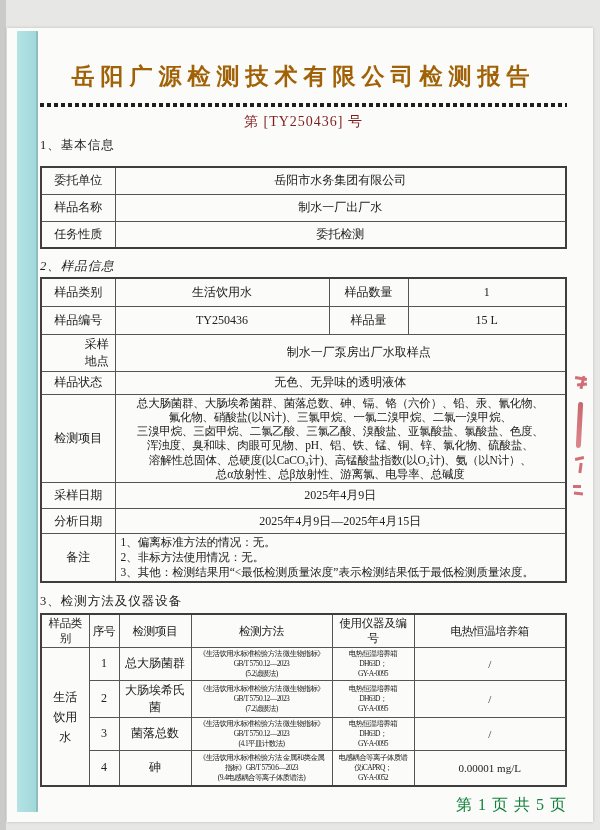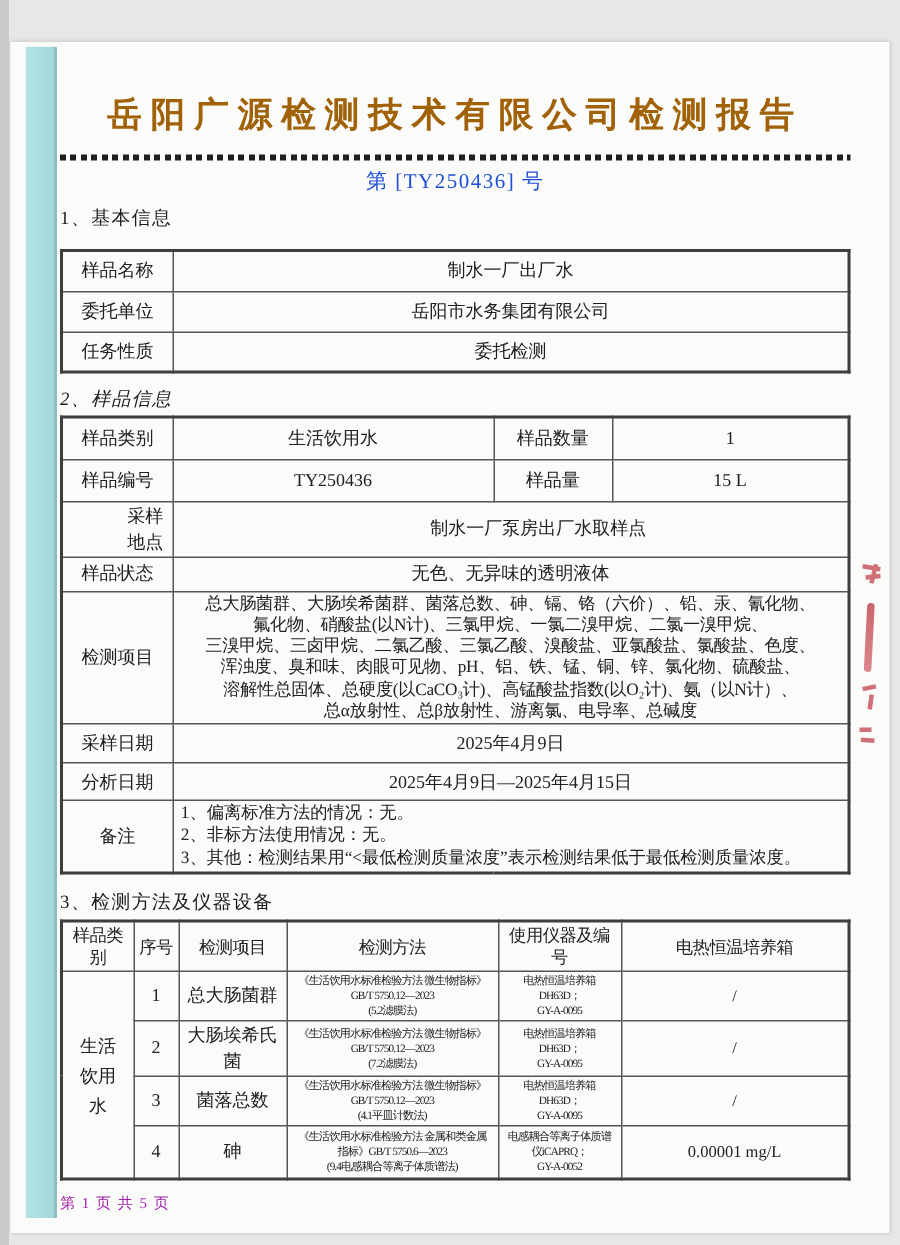--- a/index.html
+++ b/index.html
@@ -5,21 +5,21 @@
   * { margin:0; padding:0; box-sizing:border-box; }
   body { background:#d9d9d8; font-family:"Liberation Serif","DejaVu Serif",serif; }
   .screen { position:relative; width:600px; height:830px; background:#e7e7e5; overflow:hidden; color:#222; }
   .left-edge { position:absolute; left:0; top:0; width:6px; height:100%; background:#cbcbca; }
   .page { position:absolute; left:7px; top:28px; width:586px; height:794px; background:#fbfbf9; box-shadow:0 0 3px rgba(0,0,0,.18); }
   .teal { position:absolute; left:10px; top:3px; width:21px; height:781px; background:linear-gradient(to right,#b4e3e4,#a2d8da); border-right:2px solid #8fbcbd; border-radius:1px; }
   .content { position:absolute; left:33px; top:0; width:527px; }
 
   .title { margin-top:33px; text-align:center; font-size:23px; font-weight:bold; letter-spacing:6px; color:#a16207; white-space:nowrap; line-height:32px; }
   .dotted { margin-top:10px; height:4px; background:repeating-linear-gradient(90deg,#1f1f1f 0 4px,transparent 4px 7px); }
-  .report-no { margin-top:5px; text-align:center; font-size:14px; color:#1d4ed8; letter-spacing:1px; line-height:19px; }
+  .report-no { margin-top:5px; text-align:center; font-size:14px; color:#7f1d1d; letter-spacing:1px; line-height:19px; }
 
   .sec-h { font-size:12.5px; color:#1b1b1b; letter-spacing:1px; line-height:16px; }
   .sec-h.s1 { margin-top:6px; margin-bottom:13px; }
   .sec-h.s2 { margin-top:9px; margin-bottom:3px;font-style:italic; }
   .sec-h.s3 { margin-top:10px; margin-bottom:4px; }
 
   table { width:100%; border-collapse:collapse; table-layout:fixed; border:2px solid #3e3e3e; }
   td { border:1px solid #555; text-align:center; vertical-align:middle; font-size:12px; color:#202020; padding:1px 3px; overflow:hidden; }
 
   .t1 td { height:27px; }
@@ -34,21 +34,21 @@
   .rem-cell { text-align:left; font-size:11.5px; line-height:15px; padding-left:5px; }
 
   .t3 .hd td { height:27px; font-size:11.5px; letter-spacing:-.3px; }
   .t3 .r1 td { height:29px; }
   .t3 .r2 td, .t3 .r3 td { height:33px; }
   .t3 .r4 td { height:36px; }
   .small { font-size:7.5px; line-height:9.8px; letter-spacing:-.6px; }
   .lod { font-size:11px; }
   .cat-cell { font-size:12px; line-height:20px; padding:0 6px; }
 
-  .footer { margin-top:8px; text-align:left; font-size:10px; letter-spacing:1px; color:#a21caf; }
+  .footer { margin-top:8px; text-align:right; font-size:16px; letter-spacing:1px; color:#15803d; }
 
   .stamp { position:absolute; left:561px; top:347px; width:24px; height:135px; opacity:.78; filter:blur(.4px); }
   .stamp div { position:absolute; background:#c44a52; }
   .sk1 { left:7px; top:2px;  width:12px; height:3px; transform:rotate(10deg); }
   .sk2 { left:9px; top:8px;  width:10px; height:3px; transform:rotate(-6deg); }
   .sk3 { left:13px; top:1px; width:3px;  height:13px; transform:rotate(14deg); }
   .sk4 { left:9px; top:27px; width:5px;  height:46px; border-radius:3px; transform:rotate(3deg); background:linear-gradient(to bottom,#b93f47,#d4666d) !important; }
   .sk5 { left:7px; top:82px; width:9px;  height:3px; transform:rotate(-12deg); }
   .sk6 { left:11px; top:88px; width:3px; height:10px; transform:rotate(8deg); }
   .sk7 { left:5px; top:110px; width:8px; height:2.5px; }
@@ -68,26 +68,26 @@
       <div class="report-no">第 [TY250436] 号</div>
 
       <div class="sec-h s1">1、基本信息</div>
       <table class="t1">
         <colgroup>
             <col style="width:74px">
             <col>
           </colgroup>
         <tbody>
             <tr>
+          <td>委托单位</td>
+          <td>岳阳市水务集团有限公司</td>
+        </tr>
+        <tr>
           <td>样品名称</td>
           <td>制水一厂出厂水</td>
-        </tr>
-        <tr>
-          <td>委托单位</td>
-          <td>岳阳市水务集团有限公司</td>
         </tr>
         <tr>
           <td>任务性质</td>
           <td>委托检测</td>
         </tr>
       </tbody>
         </table>
 
       <div class="sec-h s2">2、样品信息</div>
       <table class="t2">

